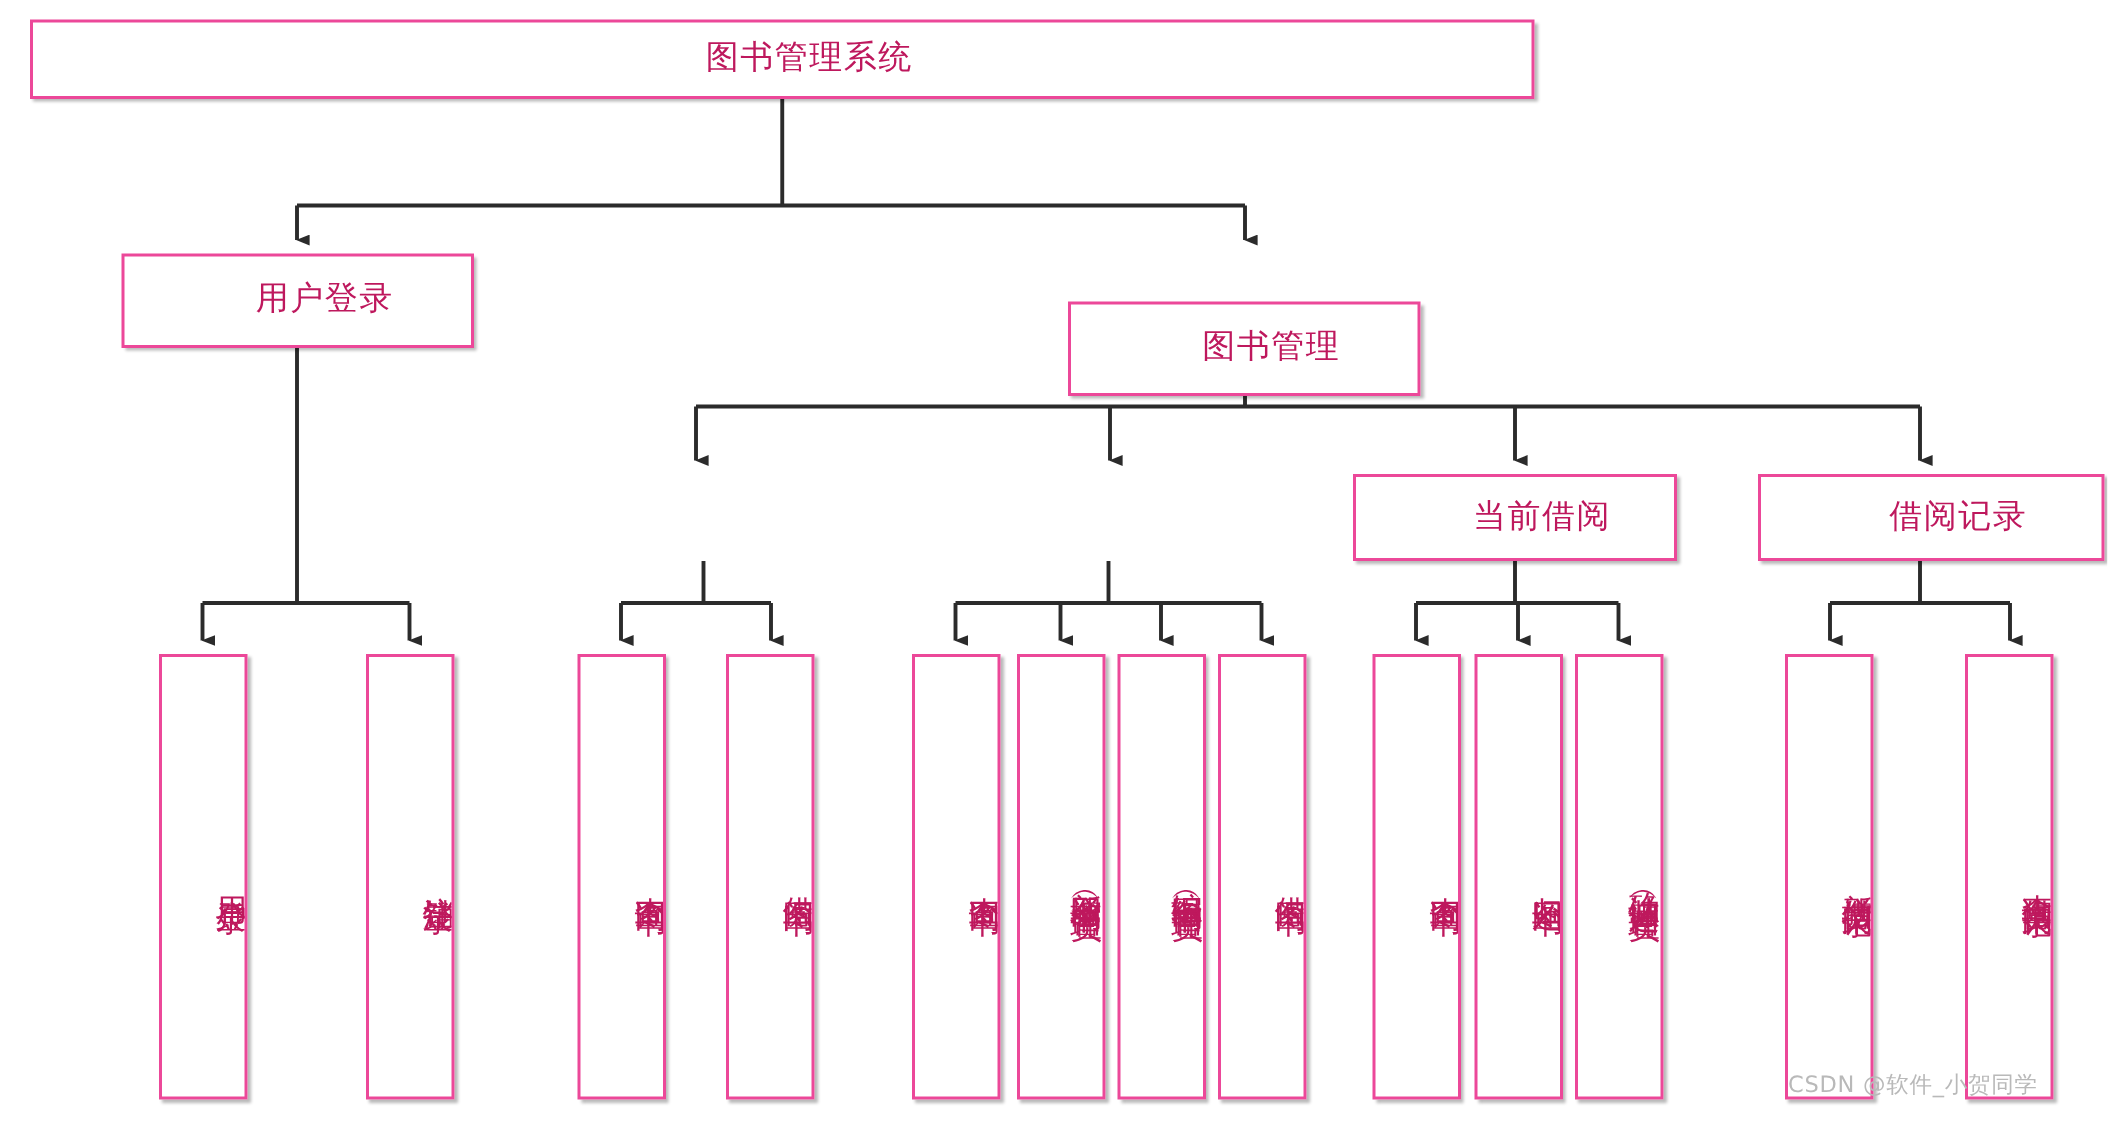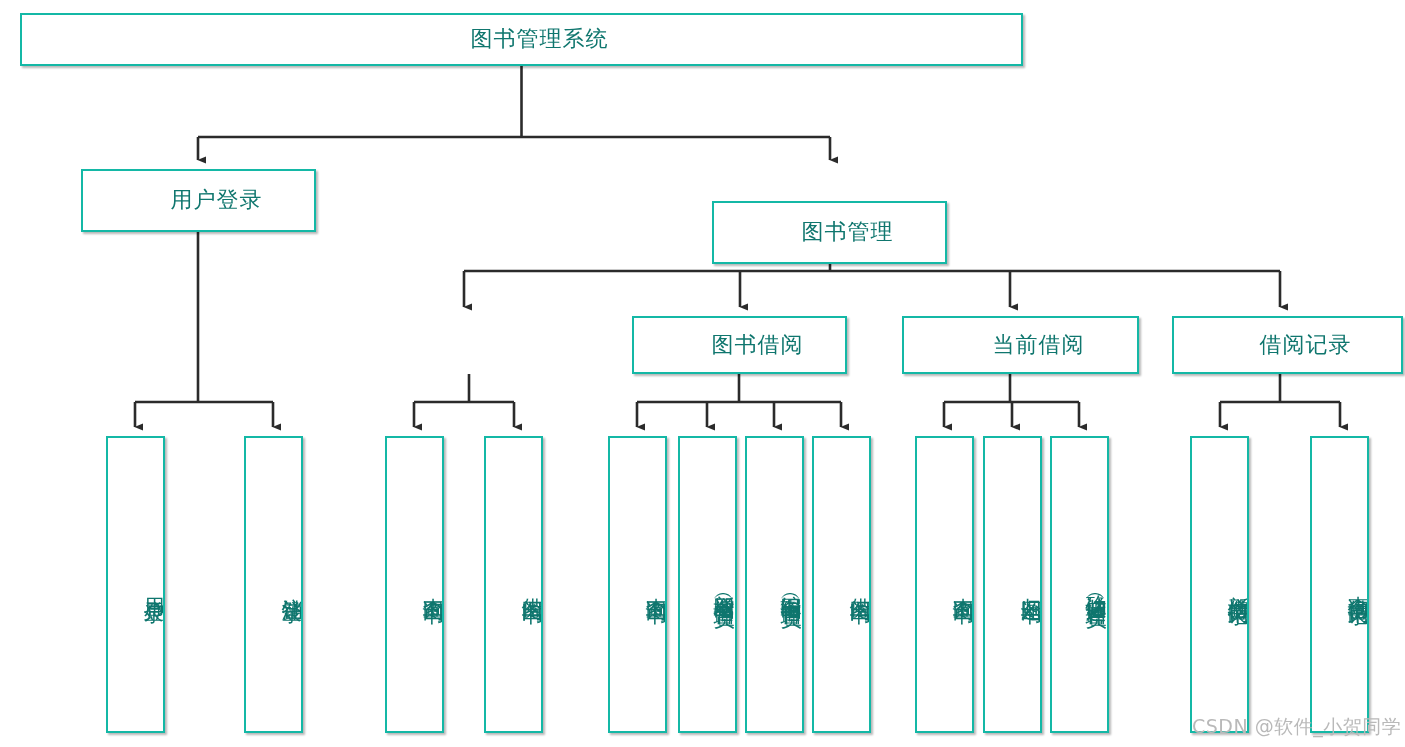--- a/index.html
+++ b/index.html
@@ -23,26 +23,26 @@
     left: 0;
     top: 0;
     width: 1405px;
     height: 747px;
     pointer-events: none;
   }
   .node {
     position: absolute;
     box-sizing: border-box;
     background: #ffffff;
-    border: 2px solid #14b8a6;
+    border: 2px solid #ec4899;
     box-shadow: 2px 2px 2px rgba(0,0,0,0.28);
     display: flex;
     align-items: center;
     justify-content: center;
-    color: #0f766e;
+    color: #be185d;
     overflow: hidden;
     padding-left: 36px;
   }
   .node.horiz {
     font-size: 22px;
     letter-spacing: 1px;
     line-height: 1.1;
     text-align: center;
   }
   .node.vert {
@@ -56,21 +56,21 @@
     padding-top: 4px;
     text-align: left;
   }
   .node.vert.mid {
     align-items: center;
     padding-top: 0;
   }
   .watermark {
     position: absolute;
     color: #b9b9b9;
-    font-size: 19px;
+    font-size: 15px;
     letter-spacing: 0.5px;
     white-space: nowrap;
     user-select: none;
   }
 </style>
 </head>
 <body>
 
 <div id="canvas">
 
@@ -128,24 +128,21 @@
     <span>图书管理系统</span>
   </div>
 
   <div class="node horiz" style="left:81px; top:169px; width:235px; height:63px;">
     <span>用户登录</span>
   </div>
   <div class="node horiz" style="left:712px; top:169px; width:235px; height:63px;margin-top:32px;">
     <span>图书管理</span>
   </div>
 
-  <div class="node horiz" style="left:632px; top:316px; width:215px; height:58px;">
-    <span>图书借阅</span>
-  </div>
-  <div class="node horiz" style="left:902px; top:316px; width:237px; height:58px;">
+  <div class="node horiz" style="left:902px; top:316px; width:216px; height:58px;">
     <span>当前借阅</span>
   </div>
   <div class="node horiz" style="left:1172px; top:316px; width:231px; height:58px;">
     <span>借阅记录</span>
   </div>
 
   <div class="node vert mid" style="left:106px; top:436px; width:59px; height:297px;">
     <span>用户登录</span>
   </div>
   <div class="node vert mid" style="left:244px; top:436px; width:59px; height:297px;">

